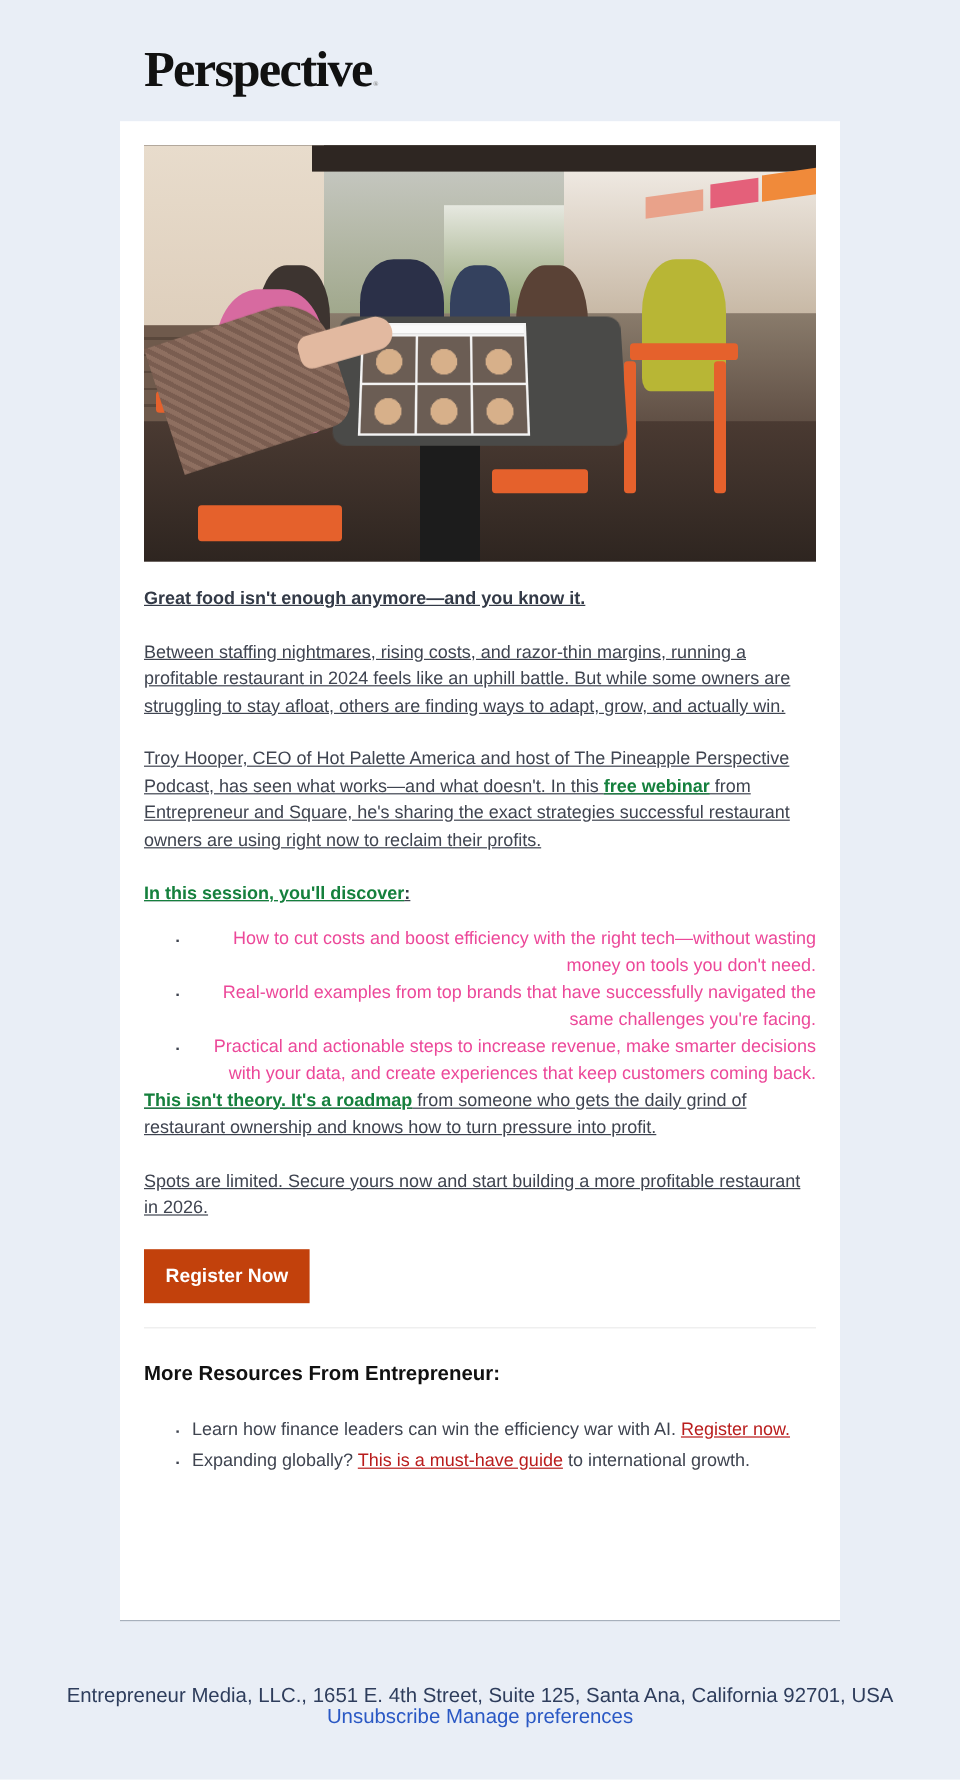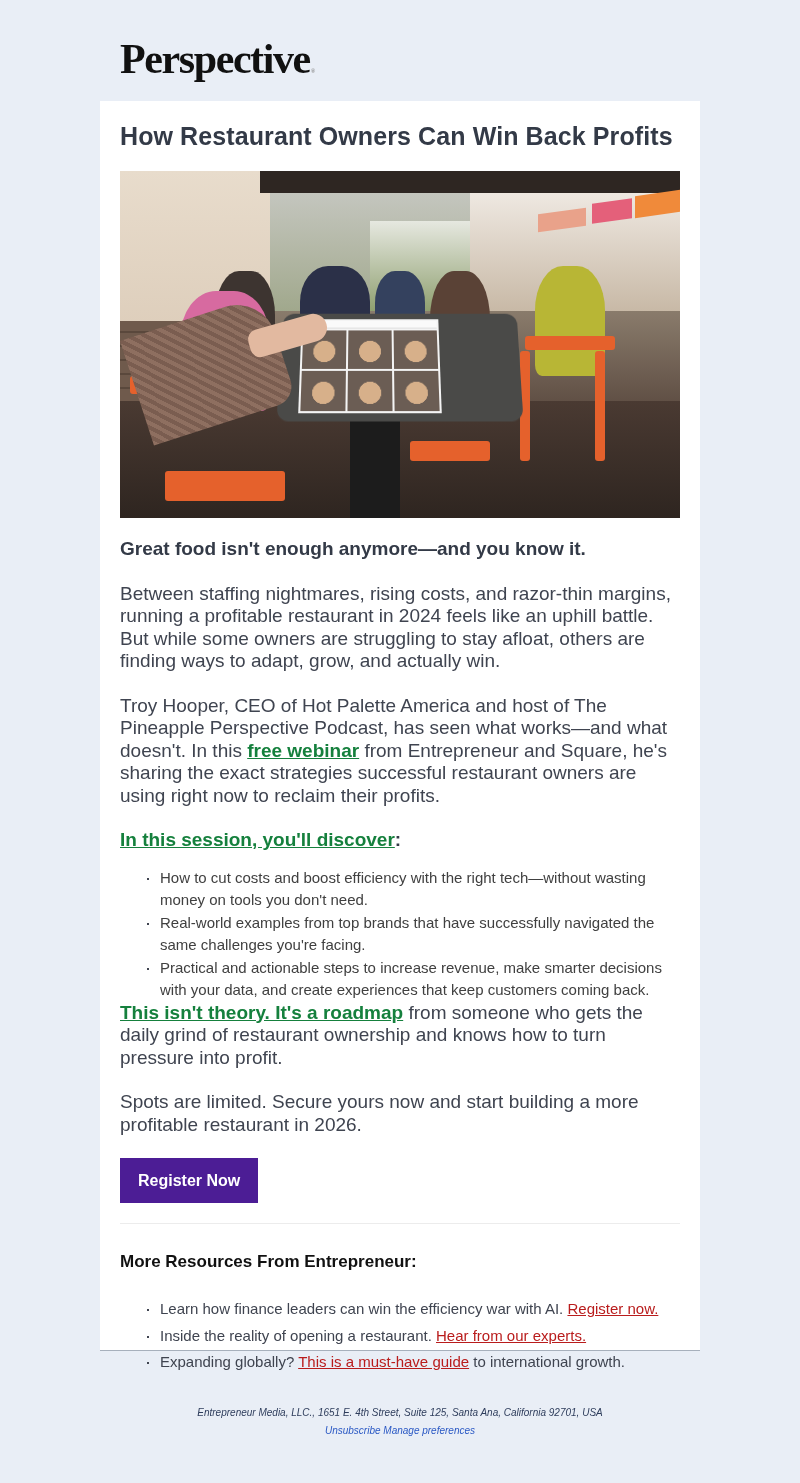--- a/index.html
+++ b/index.html
@@ -143,23 +143,24 @@
   }
   .hero .hand {
     position: absolute; left: 128px; top: 150px; width: 80px; height: 28px;
     background: #e2b9a0;
     border-radius: 14px 20px 20px 14px;
     transform: rotate(-16deg);
   }
 
   .p {
     margin: 0;
-    font-size: 19px;
+    font-size: 15px;
     line-height: 22.5px;
     color: #3f4450;
+    text-decoration: underline;
   }
   .lead {
     margin-top: 20px;
     font-weight: bold;
     color: #333a47;
   }
   .gap { margin-top: 22px; }
   a.link {
     color: #15803d;
     text-decoration: underline;
@@ -168,36 +169,37 @@
   .colon { font-weight: bold; color: #333a47; }
   ul.bullets {
     margin: 15px 0 0 0;
     padding: 0 0 0 40px;
     list-style: none;
   }
   ul.bullets li {
     position: relative;
     font-size: 15px;
     line-height: 22.5px;
-    color: #404040;
+    color: #ec4899;
     margin: 0;
+    text-align: right;
   }
   ul.bullets li::before {
     content: "";
     position: absolute;
     left: -13px;
     top: 11px;
     width: 2px;
     height: 2px;
     background: #3f4450;
   }
   .btn {
     display: inline-block;
     margin-top: 22px;
-    background: #4c1d95;
+    background: #c2410c;
     color: #ffffff;
     font-weight: bold;
     font-size: 16px;
     line-height: 45px;
     height: 45px;
     padding: 0 18px;
     text-decoration: none;
   }
   .divider {
     margin-top: 20px;
@@ -232,40 +234,38 @@
     height: 2px;
     background: #3f4450;
   }
   ul.res a.link { color: #b91c1c; }
   .footer {
     position: absolute;
     left: 0;
     top: 1404px;
     width: 800px;
     text-align: center;
-    font-size: 10px;
+    font-size: 17px;
     line-height: 18px;
     color: #2e3d5c;
-    font-style: italic;
   }
   .footer a {
     color: #2a58c4;
     text-decoration: none;
   }
 </style>
 </head>
 <body>
 
 <div class="header">
   <div class="logo"><span>Perspective</span><span class="reg">®</span></div>
 </div>
 
 <div class="card">
   <div class="inner">
-    <h1 class="title">How Restaurant Owners Can Win Back Profits</h1>
 
     <div class="hero" title="Customer tapping a menu tablet on a kiosk stand inside a busy restaurant with orange chairs">
       <div class="wall"></div>
       <div class="brick"></div>
       <div class="window"></div>
       <div class="window2"></div>
       <div class="counter"></div>
       <div class="ceiling"></div>
       <div class="menuboard1"></div>
       <div class="menuboard2"></div>
@@ -317,21 +317,20 @@
     <p class="p gap">Spots are limited. Secure yours now and start building a more profitable restaurant in 2026.</p>
 
     <a class="btn" href="#">Register Now</a>
 
     <div class="divider"></div>
 
     <h2 class="res-title">More Resources From Entrepreneur:</h2>
 
     <ul class="res">
       <li><span>Learn how finance leaders can win the efficiency war with AI. </span><a class="link" href="#">Register now.</a><span></span></li>
-      <li><span>Inside the reality of opening a restaurant. </span><a class="link" href="#">Hear from our experts.</a><span></span></li>
       <li><span>Expanding globally? </span><a class="link" href="#">This is a must-have guide</a><span> to international growth.</span></li>
     </ul>
   </div>
 </div>
 
 <div class="footer">
   <div>Entrepreneur Media, LLC., 1651 E. 4th Street, Suite 125, Santa Ana, California 92701, USA</div>
   <div>
     <a href="#">Unsubscribe</a>
     <a href="#">Manage preferences</a>

